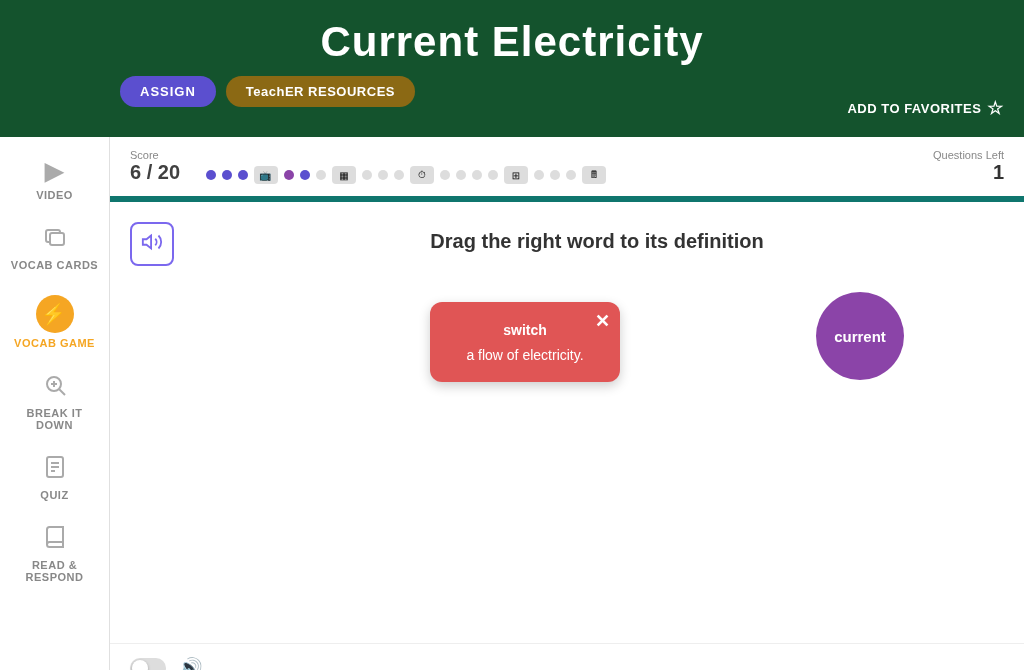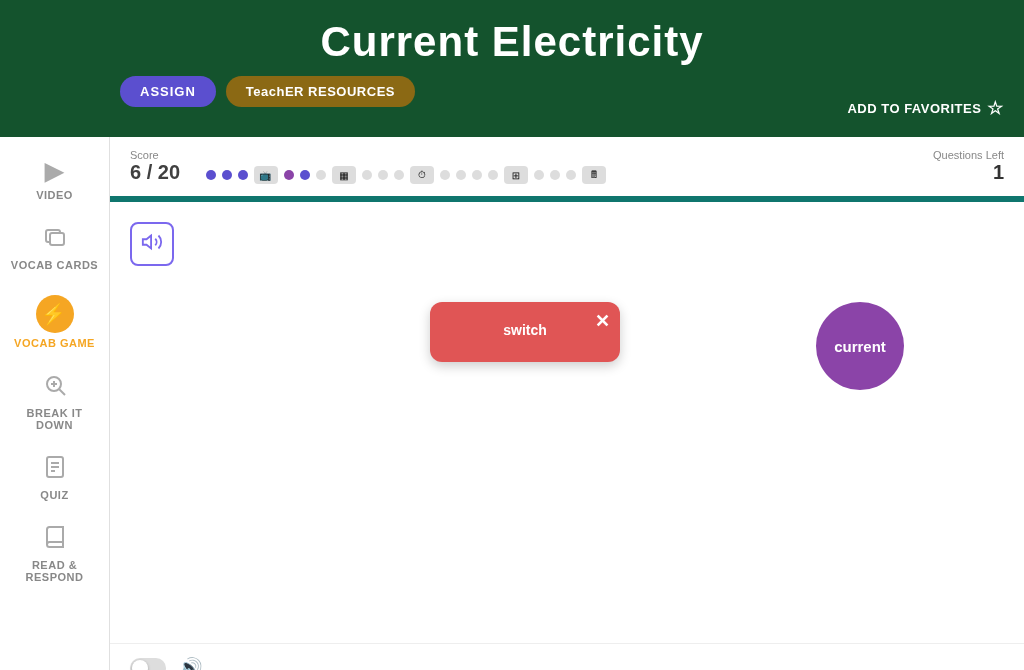--- a/index.html
+++ b/index.html
@@ -408,28 +408,30 @@
       <div class="game-header">
         <div class="speaker-box">
           <span>
             <svg width="22" height="22" viewBox="0 0 24 24" fill="none" stroke="#7b68ee" stroke-width="2">
               <polygon points="11 5 6 9 2 9 2 15 6 15 11 19 11 5"></polygon>
               <path d="M15.54 8.46a5 5 0 0 1 0 7.07"></path>
               <path d="M19.07 4.93a10 10 0 0 1 0 14.14"></path>
             </svg>
           </span>
         </div>
+        <div class="game-instruction">Drag the right word to its definition</div>
       </div>
 
       <div class="vocab-card">
         <span class="vocab-card-close">✕</span>
         <div class="vocab-card-word">switch</div>
-      </div>
-
-      <div class="word-bubble" style="width:88px;height:88px;right:120px;top:100px;">
+        <div class="vocab-card-def">a flow of electricity.</div>
+      </div>
+
+      <div class="word-bubble" style="width:88px;height:88px;right:120px;top:90px;">
         <span>current</span>
       </div>
 
 
     </div>
 
     <div class="bottom-controls">
       <div class="toggle-switch"></div>
       <span class="audio-icon">🔊</span>
     </div>

